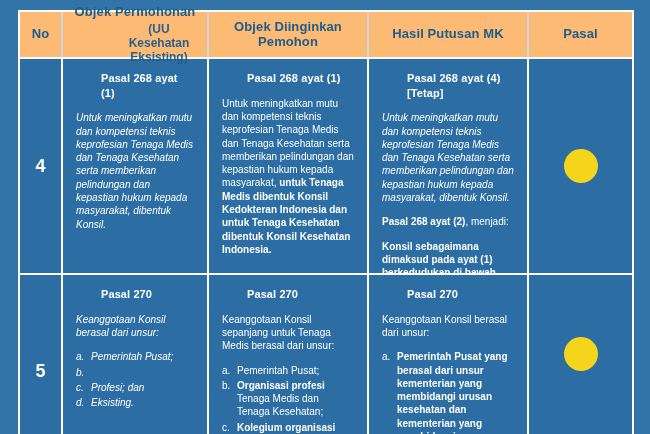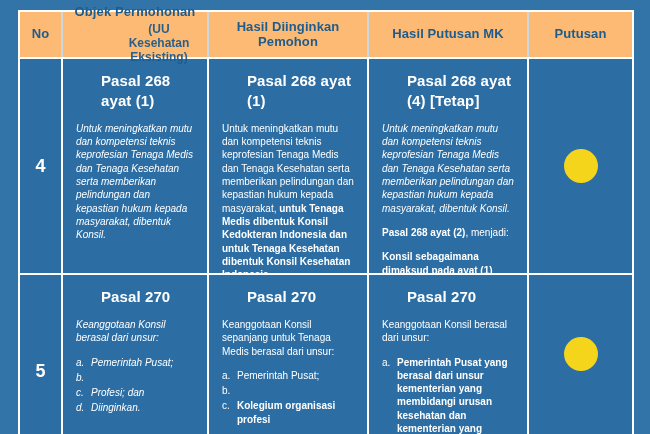--- a/index.html
+++ b/index.html
@@ -46,48 +46,48 @@
   }
   .content-cell { padding: 12px 13px; font-size: 10px; line-height: 1.33; }
   .no-cell { display: flex; align-items: center; justify-content: center;
              font-size: 18px; font-weight: bold; }
   .status-cell { display: flex; justify-content: center; }
   .status-cell.r0 { align-items: center; }
   .status-cell.r1 { align-items: flex-start; }
   .status-cell.r1 .dot { margin-top: 62px; }
   .dot { width: 34px; height: 34px; border-radius: 50%; }
   
-  .heading { font-weight: bold; font-size: 15px; margin-bottom: 11px; letter-spacing: 0.1px; padding-left: 25px; }
+  .heading { font-weight: bold; font-size: 11px; margin-bottom: 11px; letter-spacing: 0.1px; padding-left: 25px; }
   .para { margin-bottom: 11px; }
   .block:last-child { margin-bottom: 0; }
   .italic { font-style: italic; }
   .b { font-weight: bold; }
   .item { display: flex; margin-bottom: 2px; }
   .marker { flex: none; width: 15px; }
   .itxt { flex: 1; }
 </style>
 </head>
 <body>
 
 <div class="table" id="grid">
   <div class="hcell">
     <div class="htitle">No</div>
   </div>
   <div class="hcell">
     <div class="htitle">Objek Permohonan</div>
     <div class="hsub">(UU Kesehatan Eksisting)</div>
   </div>
   <div class="hcell">
-    <div class="htitle">Hasil Diinginkan Pemohon</div>
+    <div class="htitle">Objek Diinginkan Pemohon</div>
   </div>
   <div class="hcell">
     <div class="htitle">Hasil Putusan MK</div>
   </div>
   <div class="hcell">
-    <div class="htitle">Putusan</div>
+    <div class="htitle">Pasal</div>
   </div>
 <div class="cell no-cell r0">4</div>
     <div class="cell content-cell r0">
       <div class="block heading"><span class="b">Pasal 268 ayat (1)</span></div>
       <div class="block para italic"><span>Untuk meningkatkan mutu dan kompetensi teknis keprofesian Tenaga Medis dan Tenaga Kesehatan serta memberikan pelindungan dan kepastian hukum kepada masyarakat, dibentuk Konsil.</span></div>
     </div>
     <div class="cell content-cell r0">
       <div class="block heading"><span class="b">Pasal 268 ayat (1)</span></div>
       <div class="block para"><span>Untuk meningkatkan mutu dan kompetensi teknis keprofesian Tenaga Medis dan Tenaga Kesehatan serta memberikan pelindungan dan kepastian hukum kepada masyarakat, </span><span class="b">untuk Tenaga Medis dibentuk Konsil Kedokteran Indonesia dan untuk Tenaga Kesehatan dibentuk Konsil Kesehatan Indonesia.</span></div>
     </div>
@@ -111,34 +111,35 @@
         </div>
         <div class="item">
           <span class="marker">b.</span>
         </div>
         <div class="item">
           <span class="marker">c.</span>
           <span class="itxt"><span>Profesi; dan</span></span>
         </div>
         <div class="item">
           <span class="marker">d.</span>
-          <span class="itxt"><span>Diinginkan.</span></span>
+          <span class="itxt"><span>Eksisting.</span></span>
         </div>
       </div>
     </div>
     <div class="cell content-cell r1">
       <div class="block heading"><span class="b">Pasal 270</span></div>
       <div class="block para"><span>Keanggotaan Konsil sepanjang untuk Tenaga Medis berasal dari unsur:</span></div>
       <div class="block list">
         <div class="item">
           <span class="marker">a.</span>
           <span class="itxt"><span>Pemerintah Pusat;</span></span>
         </div>
         <div class="item">
           <span class="marker">b.</span>
+          <span class="itxt"><span class="b">Organisasi profesi</span><span> Tenaga Medis dan Tenaga Kesehatan;</span></span>
         </div>
         <div class="item">
           <span class="marker">c.</span>
           <span class="itxt"><span class="b">Kolegium organisasi profesi</span></span>
         </div>
       </div>
     </div>
     <div class="cell content-cell r1">
       <div class="block heading"><span class="b">Pasal 270</span></div>
       <div class="block para"><span>Keanggotaan Konsil berasal dari unsur:</span></div>

